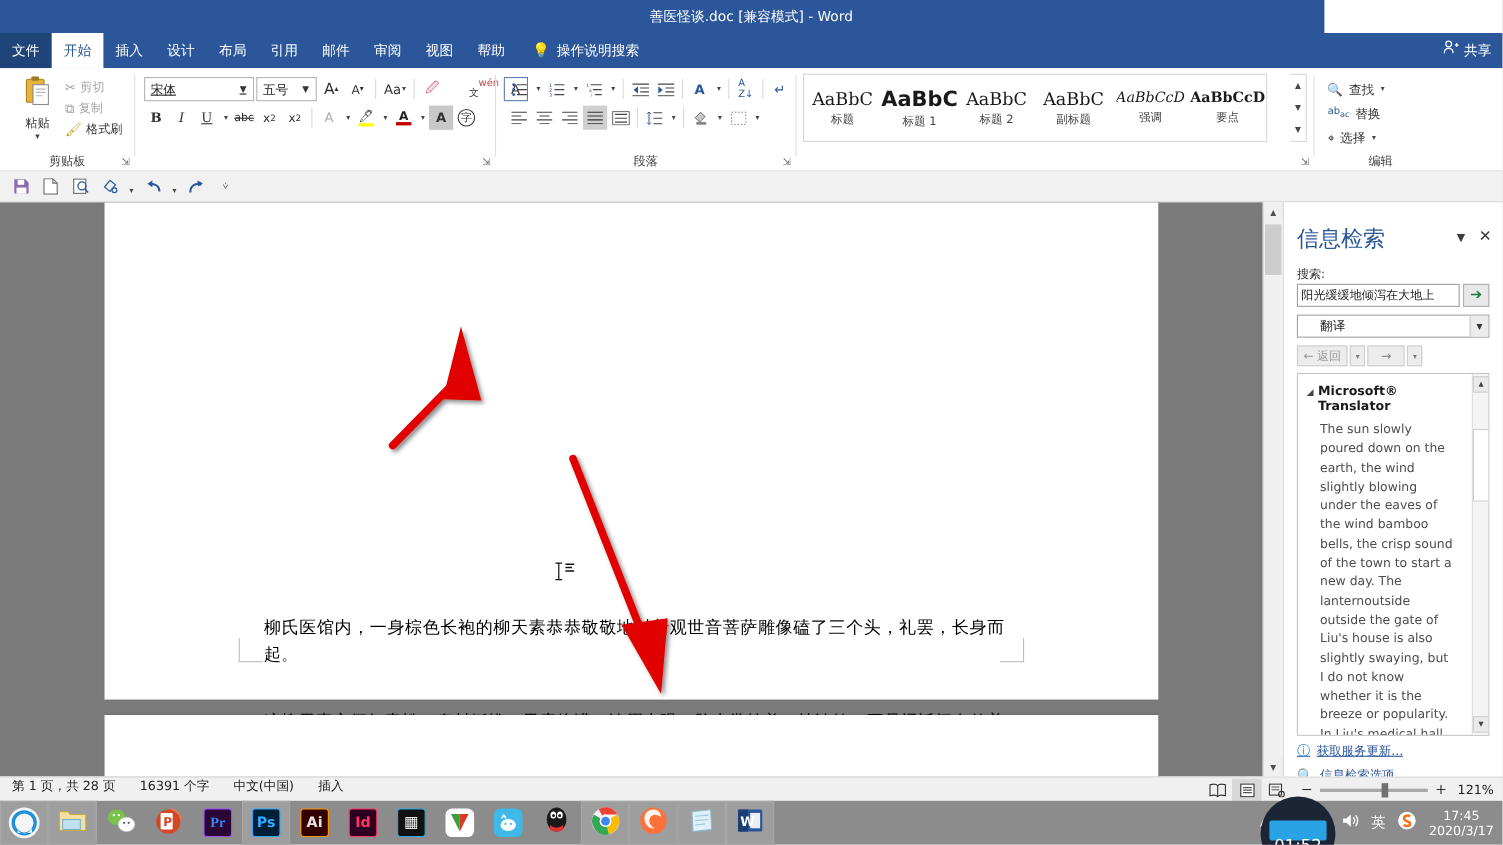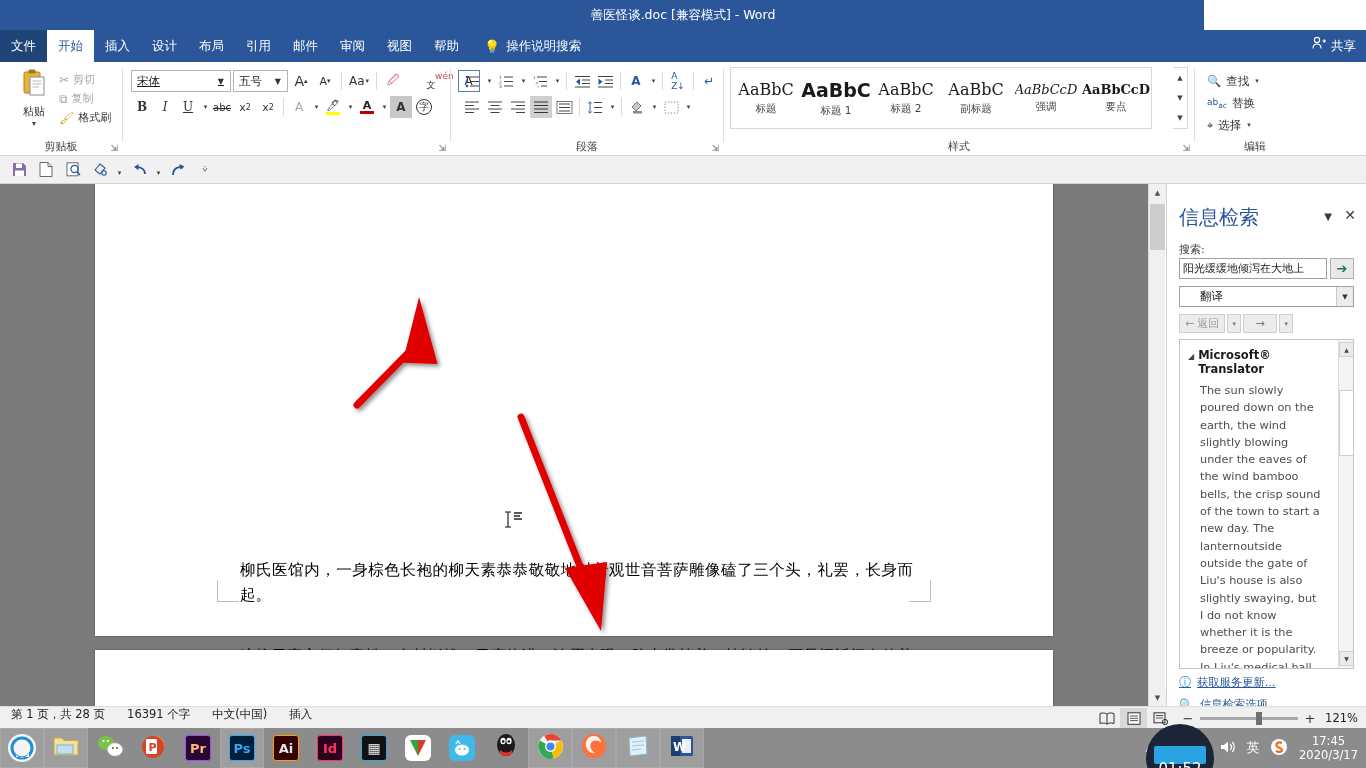--- a/index.html
+++ b/index.html
@@ -609,21 +609,20 @@
         <div class="gal-item">
           <div class="gal-prev" style="font-family:'DejaVu Serif',serif; font-weight:bold; font-size:13px;">AaBbCcD</div>
           <div class="gal-name">要点</div>
         </div>
       </div>
       <div class="gal-scroll">
         <div class="gal-sbtn">▲</div>
         <div class="gal-sbtn">▼</div>
         <div class="gal-sbtn">▼</div>
       </div>
-      <div class="rgroup-label">样式</div>
       <div class="dlg-launcher">⇲</div>
     </div>
     <div class="rgroup-sep" style="left:1194px;"></div>
 
     <div class="rgroup" style="left:1195px; width:120px;">
       <div class="edit-items">
         <div class="edit-item">
           <span style="color:#2b579a;">🔍</span>
           <span>查找</span>
           <span class="caret-sm">▾</span>
@@ -852,21 +851,21 @@
         <span>
           <svg width="26" height="26" viewBox="0 0 26 26">
               <path d="M13 2 A11 11 0 0 1 24 13 L13 13 Z" fill="#f07c4a"></path>
               <circle cx="12" cy="14" r="11" fill="#d24726"></circle>
               <rect x="5" y="6" width="11" height="15" rx="1" fill="#ffffff"></rect>
               <text x="7.5" y="17.5" font-size="11" font-weight="bold" fill="#d24726" font-family="DejaVu Sans">P</text>
             </svg>
         </span>
       </div>
       <div class="tb-ico">
-        <span class="sq" style="background:#2a0634; border:1.5px solid #9b4dff; color:#fdba74;">Pr</span>
+        <span class="sq" style="background:#2a0634; border:1.5px solid #9b4dff; color:#3b82f6;font-family:Liberation Serif, serif;">Pr</span>
       </div>
       <div class="tb-ico running">
         <span class="sq" style="background:#001e36; border:1.5px solid #31a8ff; color:#31a8ff;">Ps</span>
       </div>
       <div class="tb-ico">
         <span class="sq" style="background:#330000; border:1.5px solid #ff9a00; color:#e5e5e5;">Ai</span>
       </div>
       <div class="tb-ico">
         <span class="sq" style="background:#2e001f; border:1.5px solid #ff3366; color:#ff3366;">Id</span>
       </div>

